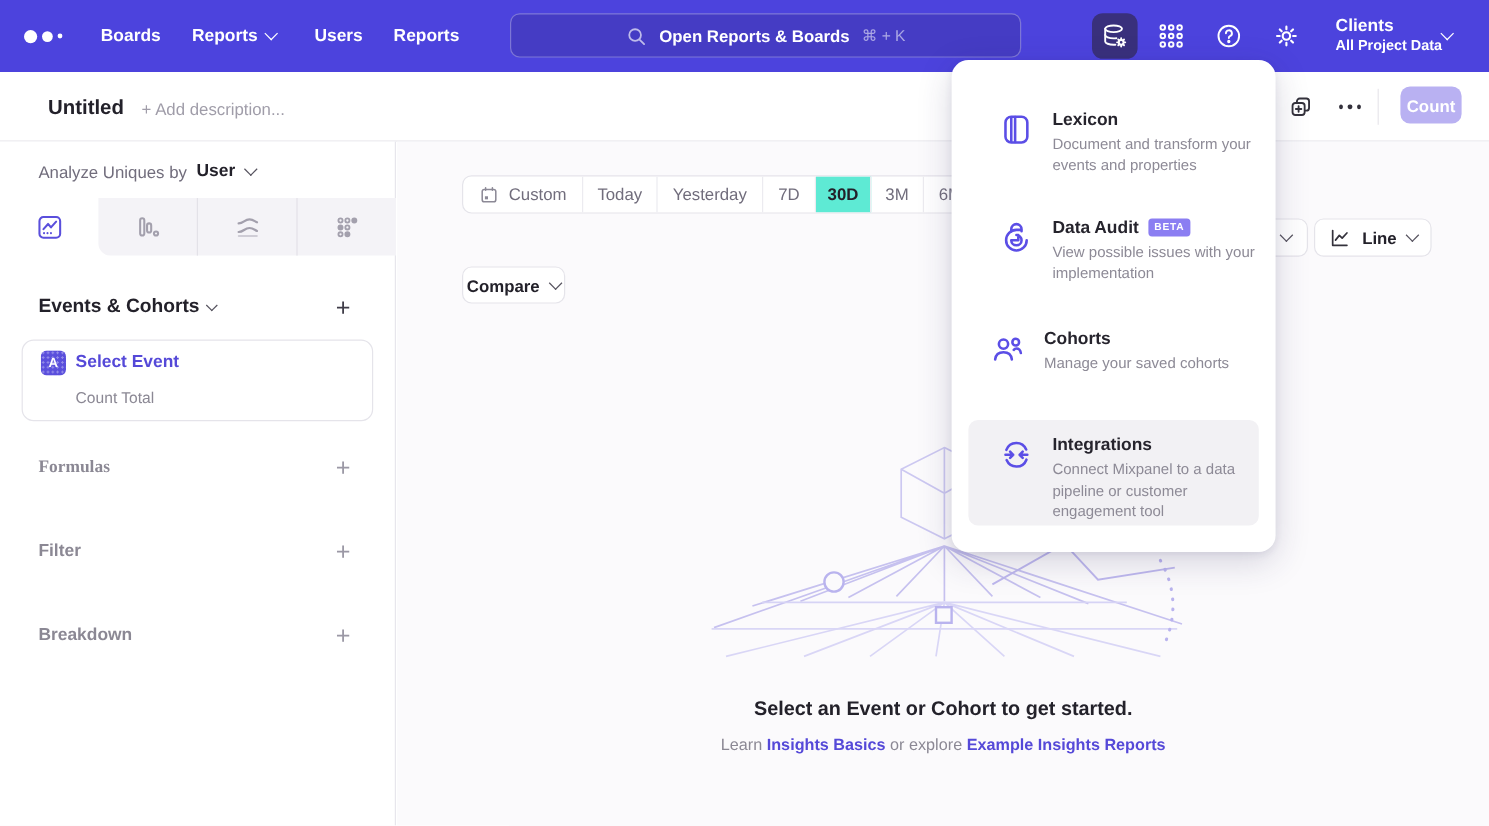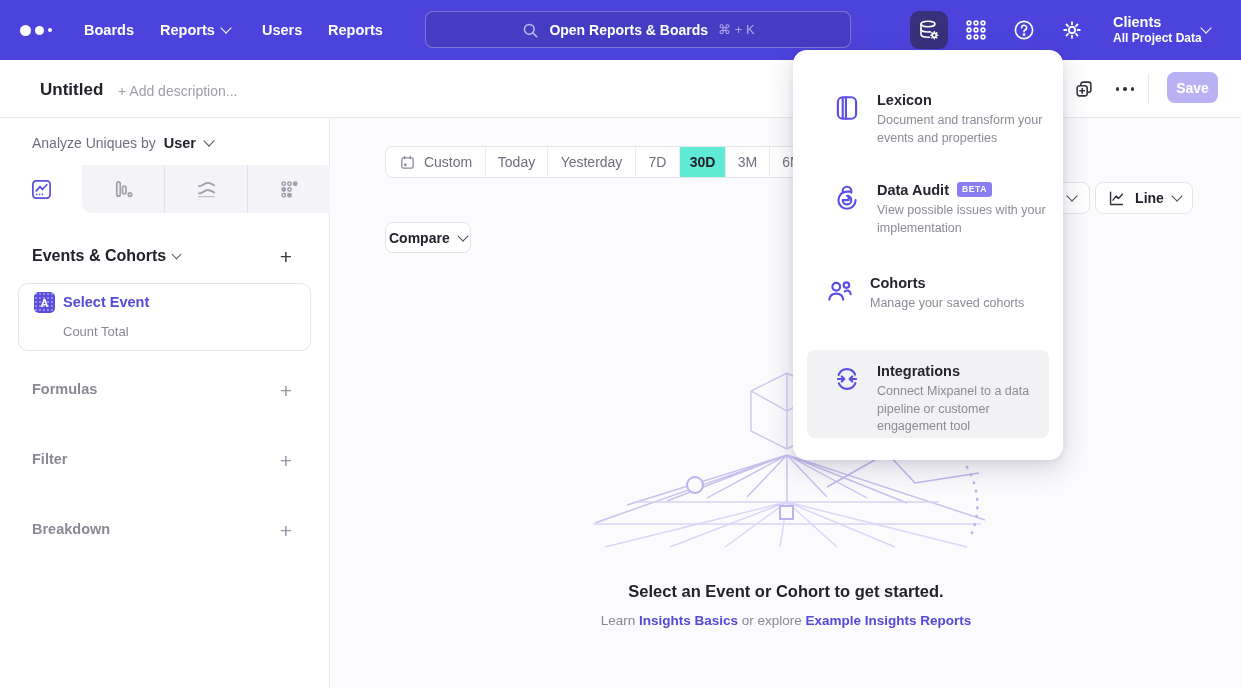--- a/index.html
+++ b/index.html
@@ -196,21 +196,21 @@
   </span>
 </div>
 <div class="abs hicon" style="left:1112px;">
   <span class="dots3">
       <i></i>
       <i></i>
       <i></i>
     </span>
 </div>
 <div class="abs hdivider"></div>
-<div class="abs savebtn">Save</div>
+<div class="abs savebtn">Count</div>
 
 <div class="abs main"></div>
 
 <svg class="abs" style="left:575px;top:355px;" width="420" height="195" viewBox="0 0 420 195" fill="none" stroke="#ccc8f1" stroke-width="1.4">
 
   <g>
     <polygon points="212,18 248,36 248,76 212,94 176,76 176,36"></polygon>
     <path d="M176 36 212 56 248 36M212 56V94M212 18v38"></path>
     <rect x="240" y="58" width="11" height="11" fill="#fbfafc" stroke="#c3beef" stroke-width="1.6"></rect>
   </g>
@@ -353,21 +353,21 @@
   <span>Events &amp; Cohorts</span>
   <span class="chev"></span>
 </div>
 <div class="abs plusbtn plus-dark" style="left:274px;top:244px;">+</div>
 
 <div class="abs eventcard"></div>
 <div class="abs abadge">A</div>
 <div class="abs evtitle">Select Event</div>
 <div class="abs evsub">Count Total</div>
 
-<div class="abs graylabel" style="left:32px;top:381px;">Formulas</div>
+<div class="abs graylabel" style="left:32px;top:381px;font-family:Liberation Serif, serif;">Formulas</div>
 <div class="abs plusbtn plus-gray" style="left:274px;top:378px;">+</div>
 
 <div class="abs graylabel" style="left:32px;top:451px;">Filter</div>
 <div class="abs plusbtn plus-gray" style="left:274px;top:448px;">+</div>
 
 <div class="abs graylabel" style="left:32px;top:521px;">Breakdown</div>
 <div class="abs plusbtn plus-gray" style="left:274px;top:518px;">+</div>
 
 <div class="abs panel">
 

